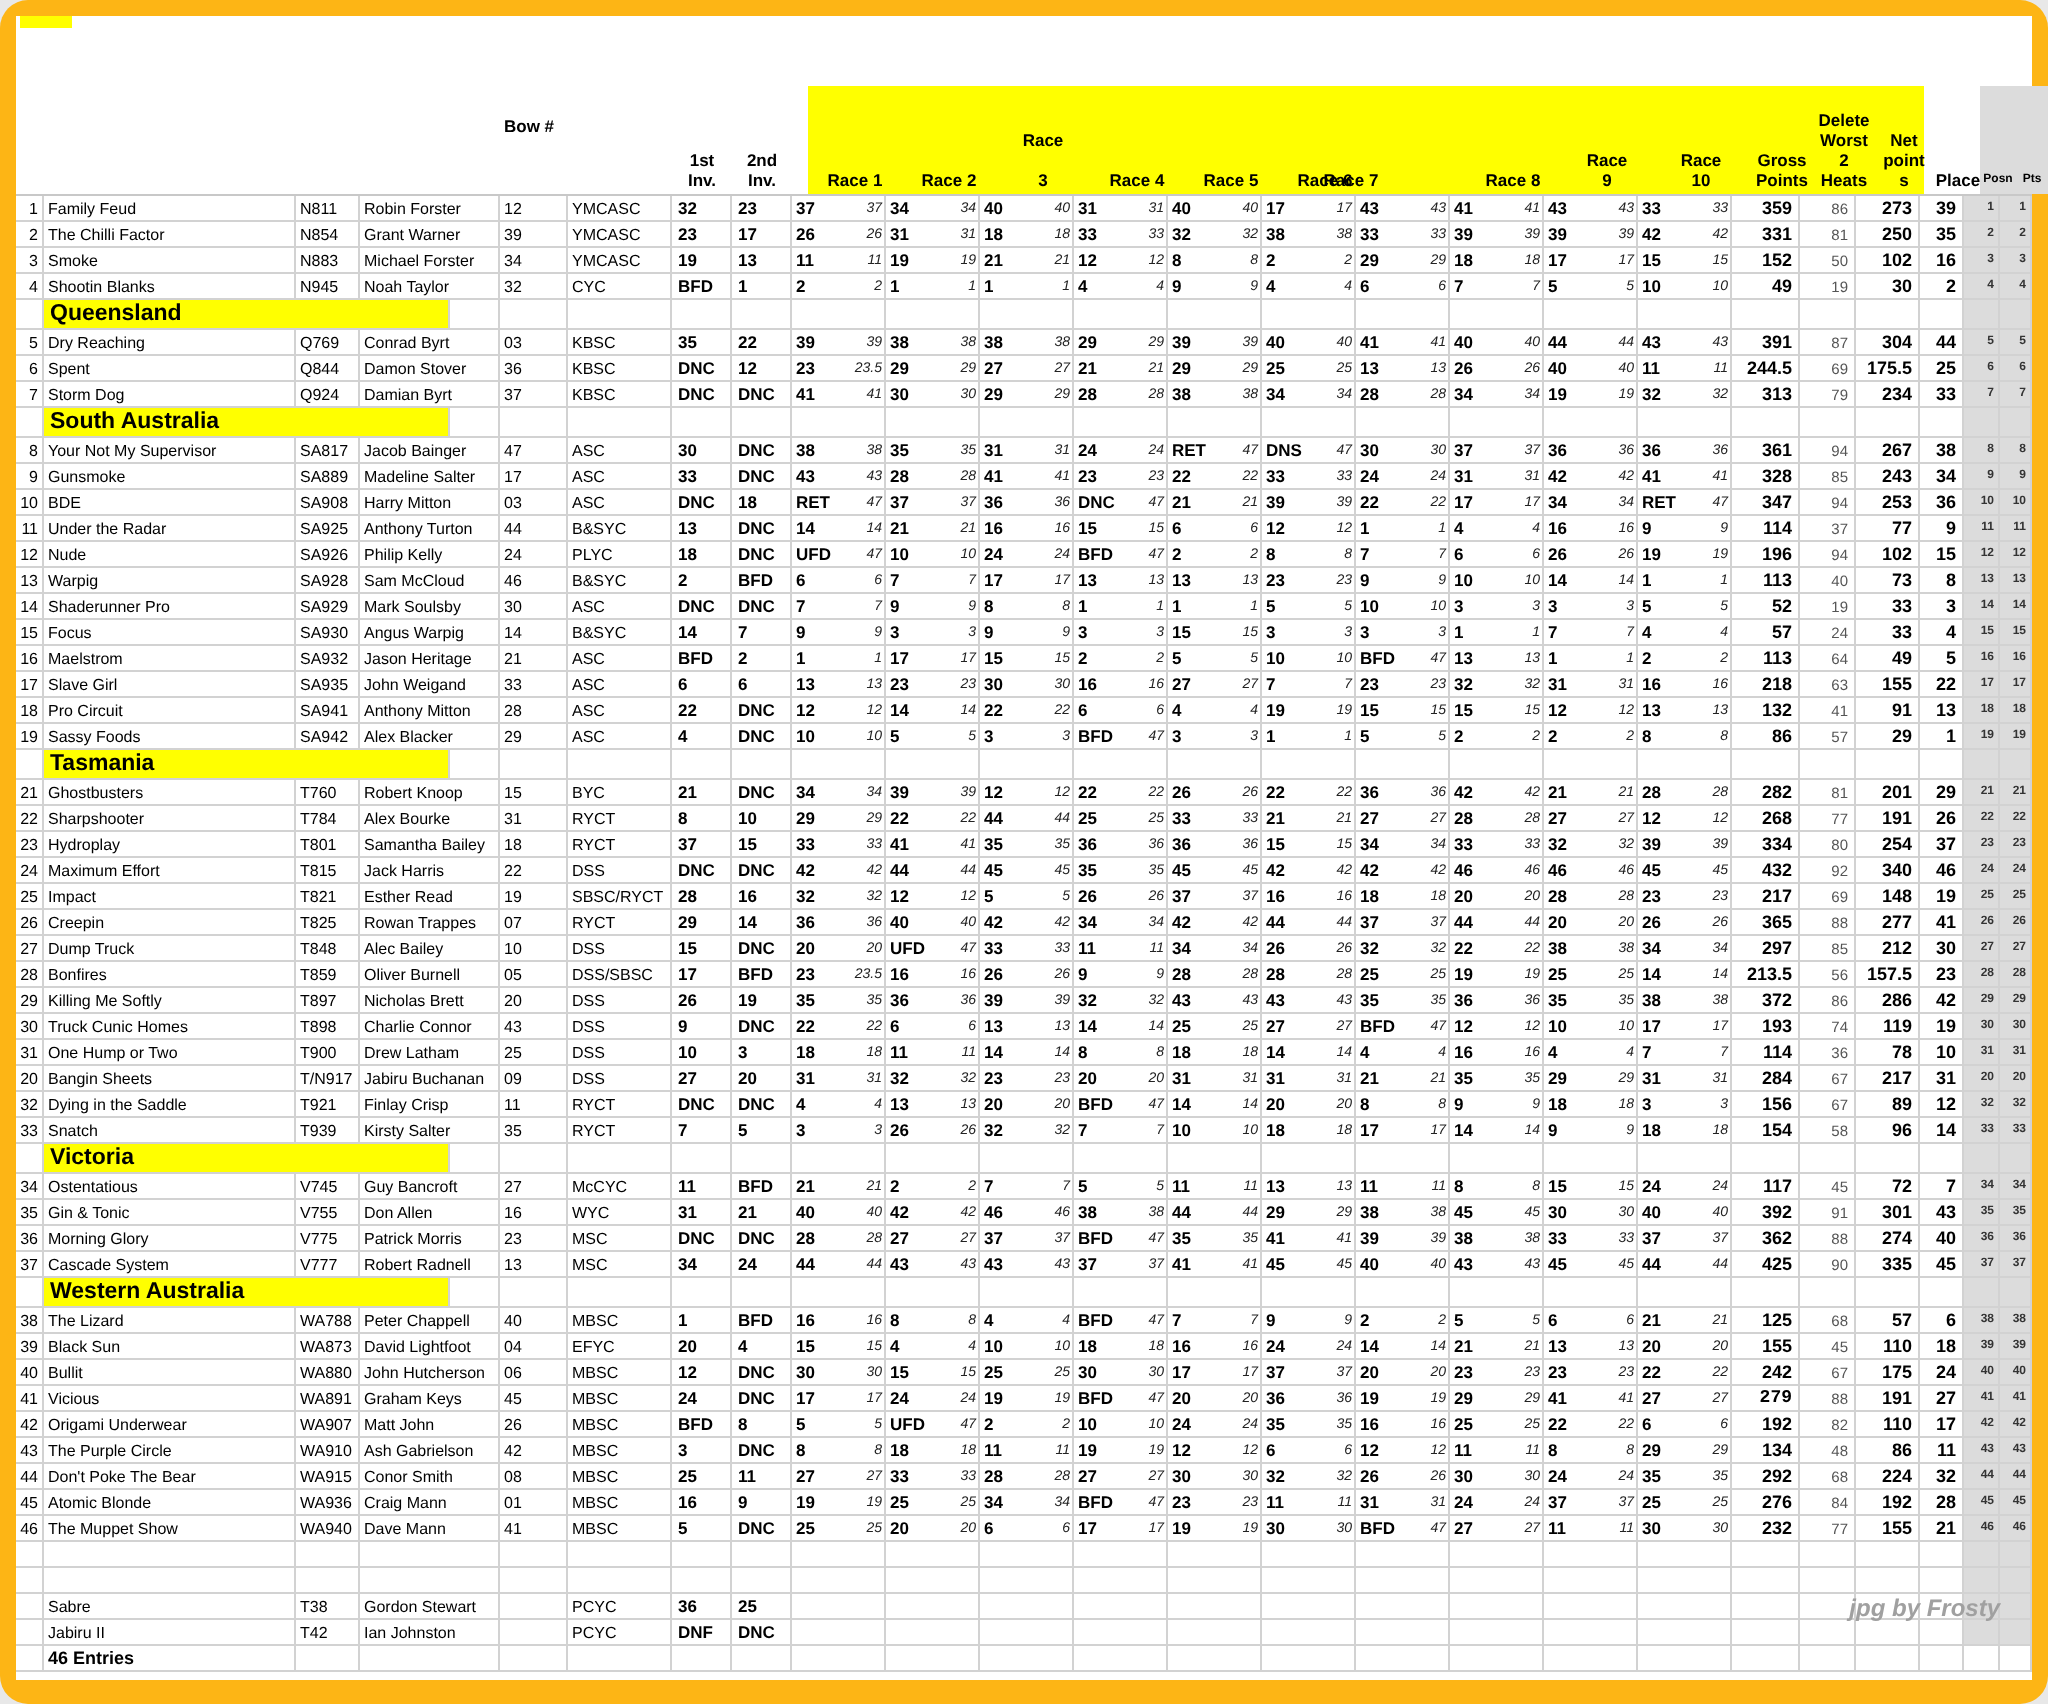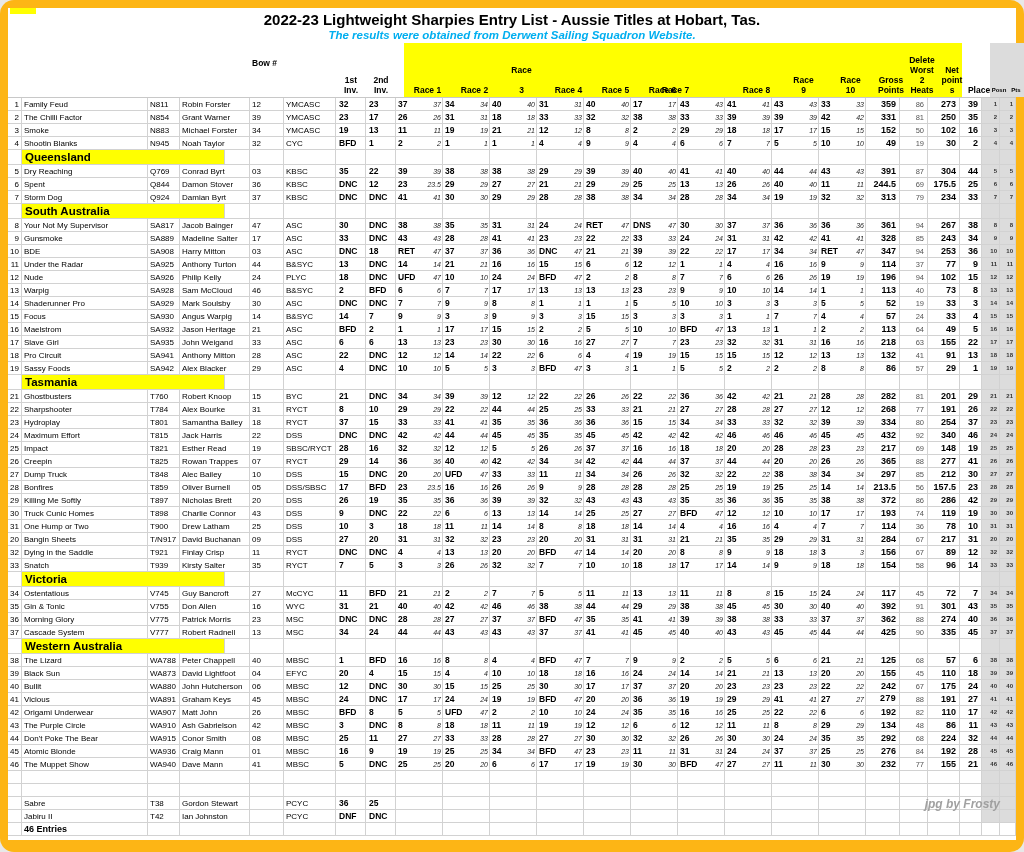--- a/index.html
+++ b/index.html
@@ -38,22 +38,20 @@
   .entries{font-size:9px;font-weight:bold;padding-left:2px;}
   #watermark{left:880px;top:797px;width:120px;text-align:right;font-size:12px;font-weight:bold;
              font-style:italic;color:#a0a0a0;}
 </style>
 </head>
 <body>
 
 <div id="root">
   <div id="sheet" class="abs"></div>
   <div id="corner-strip" class="abs"></div>
-  <div id="title" class="abs">2022-23 Lightweight Sharpies Entry List - Aussie Titles at Hobart, Tas.</div>
-  <div id="subtitle" class="abs" style="color: rgb(0, 174, 239);">The results were obtained from Derwent Sailing Squadron Website.</div>
 
   <div id="header-band" class="abs"></div>
   <div id="gray-head" class="abs"></div>
 
   <div id="bow-label">Bow #</div>
   <div class="hl" style="left:336px;width:30px;">1st
 Inv.</div>
   <div class="hl" style="left:366px;width:30px;">2nd
 Inv.</div>
   <div class="hl" style="left:404px;width:47px;">Race 1</div>
@@ -1926,21 +1924,21 @@
         <div class="c dim right" style="width: 28px;">36</div>
         <div class="c bold9 right" style="width: 32px;">78</div>
         <div class="c bold9 right" style="width: 22px;">10</div>
         <div class="c tiny gray" style="width: 18px;">31</div>
         <div class="c tiny gray" style="width: 16px;">31</div>
       </div>
       <div class="row">
         <div class="c num" style="width: 14px;">20</div>
         <div class="c txt" style="width: 126px;">Bangin Sheets</div>
         <div class="c txt" style="width: 32px;">T/N917</div>
-        <div class="c txt" style="width: 70px;">David Buchanan</div>
+        <div class="c txt" style="width: 70px;">Jabiru Buchanan</div>
         <div class="c txt" style="width: 34px;">09</div>
         <div class="c txt" style="width: 52px;">DSS</div>
         <div class="c binv" style="width: 30px;">27</div>
         <div class="c binv" style="width: 30px;">20</div>
         <div class="c race" style="width: 47px;">
           <span class="rm">31</span>
           <span class="rs">31</span>
         </div>
         <div class="c race" style="width: 47px;">
           <span class="rm">32</span>

